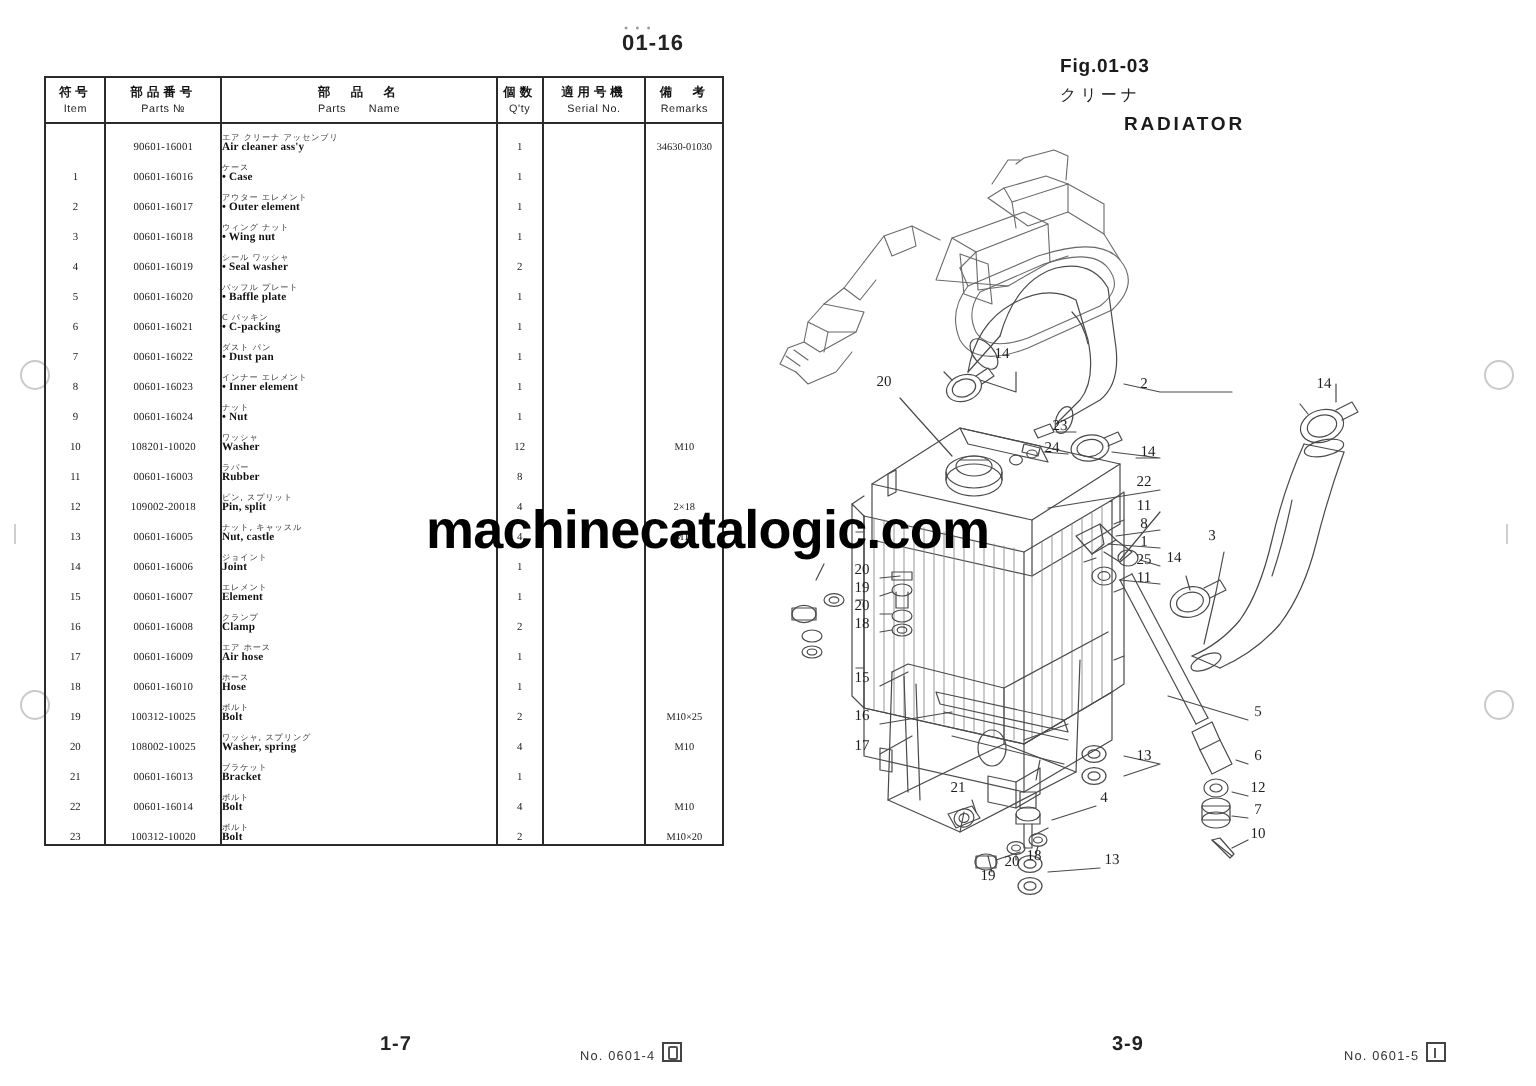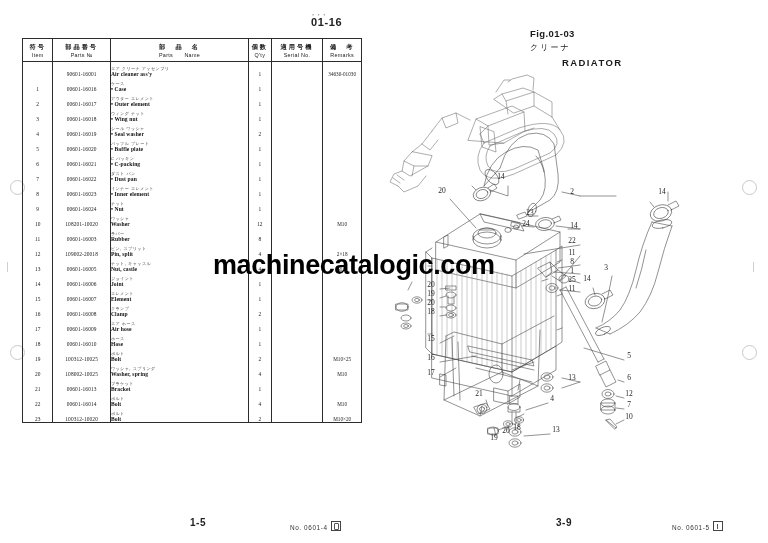--- a/index.html
+++ b/index.html
@@ -446,21 +446,21 @@
               <span class="ename">Bolt</span>
             </td>
             <td class="c-qty">2</td>
             <td class="c-serial"></td>
             <td class="c-rem">M10×20</td>
           </tr>
         </tbody>
     </table>
 
     <div class="foot" style="left:0;width:384px;">
-      <div class="foot-page" style="left:190px;top:14px;">1-5</div>
+      <div class="foot-page" style="left:190px;top:14px;">1-7</div>
       <div class="foot-no" style="left:290px;top:18px;">
         <span>No. 0601-4</span><span class="foot-box"></span>
       </div>
     </div>
   </div>
 
   <div class="right-page">
 
     <div class="hole" style="left:358px;top:180px;"></div>
     <div class="hole" style="left:358px;top:345px;"></div>

